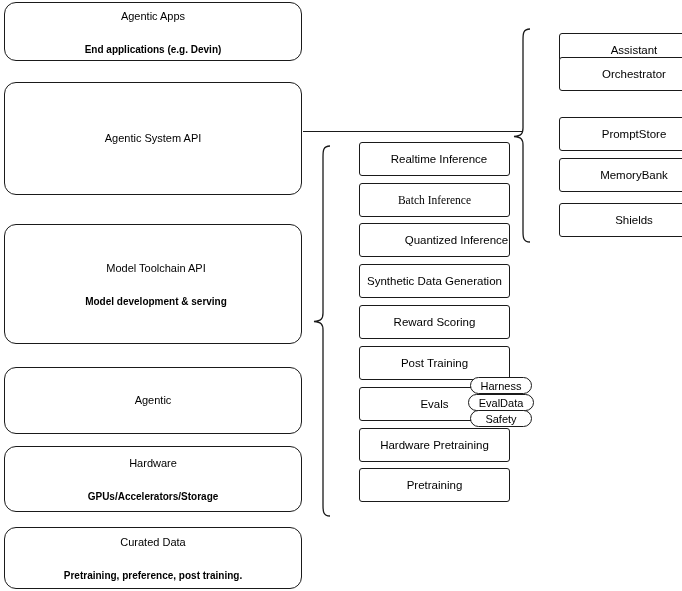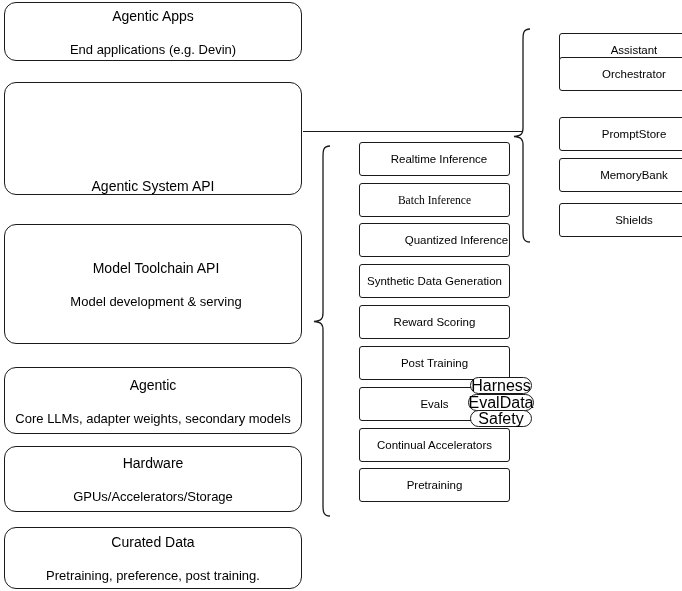--- a/index.html
+++ b/index.html
@@ -32,29 +32,30 @@
     text-align: center;
   }
 
   
   .stack-box {
     border-radius: 12px;
     left: 4px;
     width: 298px;
   }
   .stack-title {
-    font-size: 14px;
+    font-size: 11px;
     line-height: 15px;
     color: #000;
   }
   .stack-sub {
-    font-size: 13px;
+    font-size: 10px;
     line-height: 11px;
     margin-top: 20px;
     color: #000;
+    font-weight: bold;
   }
 
   
   .pill-box {
     border-radius: 3px;
     height: 34px;
     margin-left: 29px;
   }
   .pill-box .label {
     font-size: 11.5px;
@@ -67,21 +68,21 @@
   .badge {
     position: absolute;
     box-sizing: border-box;
     border: 1.3px solid #1a1a1a;
     background: #ffffff;
     border-radius: 11px;
     height: 17px;
     display: flex;
     align-items: center;
     justify-content: center;
-    font-size: 16px;
+    font-size: 11px;
     line-height: 12px;
     z-index: 5;
   }
 
   
   .connector {
     position: absolute;
     background: #1a1a1a;
     height: 1.3px;
   }
@@ -95,30 +96,29 @@
 </head>
 <body>
 
 <div id="canvas">
 
   <div id="stack-layers">
       <div class="node stack-box" style="top: 2px; left: 4px; width: 298px; height: 59px;">
         <div class="stack-title">Agentic Apps</div>
         <div class="stack-sub">End applications (e.g. Devin)</div>
       </div>
-      <div class="node stack-box" style="top: 82px; left: 4px; width: 298px; height: 113px; justify-content: flex-end;">
+      <div class="node stack-box" style="top: 82px; left: 4px; width: 298px; height: 113px;">
         <div class="stack-title">Agentic System API</div>
       </div>
       <div class="node stack-box" style="top: 224px; left: 4px; width: 298px; height: 120px; padding-left: 6px;">
         <div class="stack-title">Model Toolchain API</div>
         <div class="stack-sub">Model development &amp; serving</div>
       </div>
       <div class="node stack-box" style="top: 367px; left: 4px; width: 298px; height: 67px;">
         <div class="stack-title">Agentic</div>
-        <div class="stack-sub">Core LLMs, adapter weights, secondary models</div>
       </div>
       <div class="node stack-box" style="top: 446px; left: 4px; width: 298px; height: 66px;">
         <div class="stack-title">Hardware</div>
         <div class="stack-sub">GPUs/Accelerators/Storage</div>
       </div>
       <div class="node stack-box" style="top: 527px; left: 4px; width: 298px; height: 62px;">
         <div class="stack-title">Curated Data</div>
         <div class="stack-sub">Pretraining, preference, post training.</div>
       </div>
     </div>
@@ -155,21 +155,21 @@
       <div class="node pill-box mid-box" style="top: 305px;">
         <div class="label">Reward Scoring</div>
       </div>
       <div class="node pill-box mid-box" style="top: 346px; align-items: center;">
         <div class="label">Post Training</div>
       </div>
       <div class="node pill-box mid-box" style="top: 387px;">
         <div class="label">Evals</div>
       </div>
       <div class="node pill-box mid-box" style="top: 428px;">
-        <div class="label">Continual Accelerators</div>
+        <div class="label">Hardware Pretraining</div>
       </div>
       <div class="node pill-box mid-box" style="top: 468px;">
         <div class="label">Pretraining</div>
       </div>
     </div>
 
   <div id="system-items">
       <div class="node pill-box right-box" style="top: 33px;">
         <div class="label">Assistant</div>
       </div>

